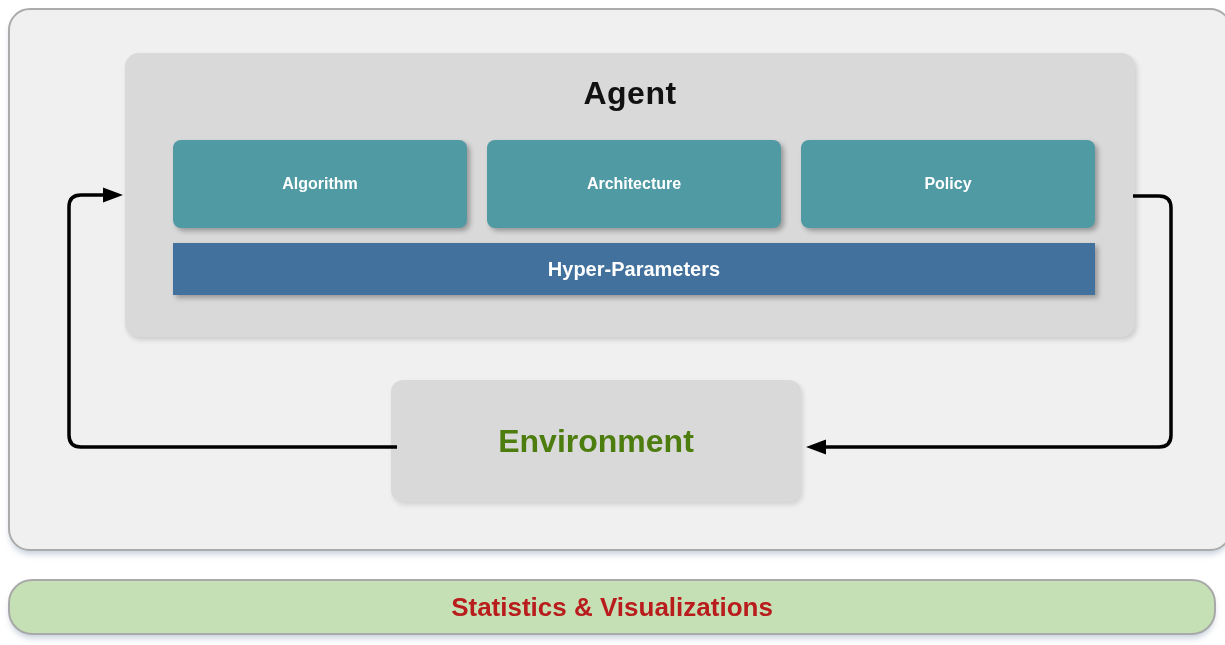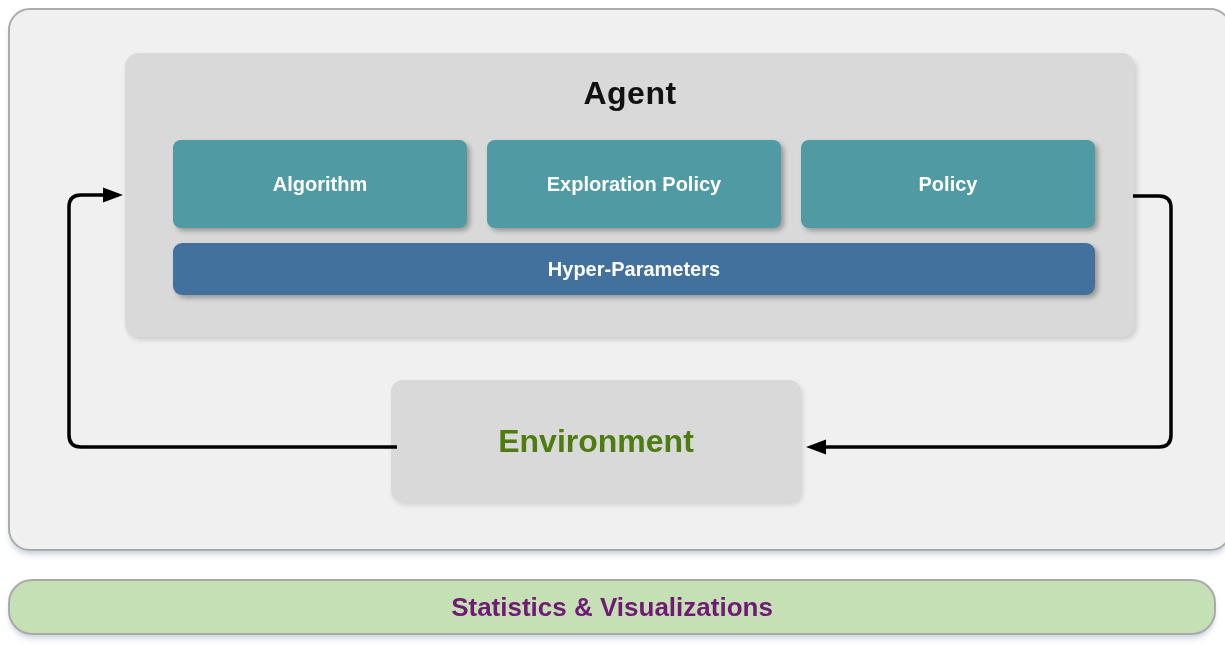--- a/index.html
+++ b/index.html
@@ -58,32 +58,32 @@
     gap: 20px;
   }
   .component-box {
     flex: 1;
     background: #4f9aa3;
     border-radius: 8px;
     display: flex;
     align-items: center;
     justify-content: center;
     color: #ffffff;
-    font-size: 20px;
+    font-size: 16px;
     font-weight: 700;
     box-shadow: 3px 3px 5px rgba(0, 0, 0, 0.3);
   }
   .hyper-bar {
     position: absolute;
     left: 48px;
     top: 190px;
     width: 922px;
     height: 52px;
     background: #41719c;
-    border-radius: 9px;
+    border-radius: 0;
     display: flex;
     align-items: center;
     justify-content: center;
     color: #ffffff;
     font-size: 20px;
     font-weight: 700;
     box-shadow: 3px 3px 5px rgba(0, 0, 0, 0.3);
   }
   .env-box {
     position: absolute;
@@ -116,37 +116,37 @@
     width: 1204px;
     height: 52px;
     background: #c5e0b4;
     border: 2px solid #a9a9a9;
     border-radius: 24px;
     display: flex;
     align-items: center;
     justify-content: center;
     font-size: 26px;
     font-weight: 700;
-    color: #701a75;
+    color: #b91c1c;
     box-shadow: 0 5px 6px -2px rgba(150, 168, 190, 0.55);
   }
 </style>
 </head>
 <body>
 
 <div class="canvas">
 
   <div class="panel">
 
     <div class="agent-box">
       <div class="agent-title">Agent</div>
 
       <div class="components-row">
         <div class="component-box">Algorithm</div>
-        <div class="component-box">Exploration Policy</div>
+        <div class="component-box">Architecture</div>
         <div class="component-box">Policy</div>
       </div>
 
       <div class="hyper-bar">Hyper-Parameters</div>
     </div>
 
     <div class="env-box" style="left: 381px; top: 370px;">Environment</div>
   </div>
 
   <svg class="arrows-svg" viewBox="0 0 1225 645" xmlns="http://www.w3.org/2000/svg">

